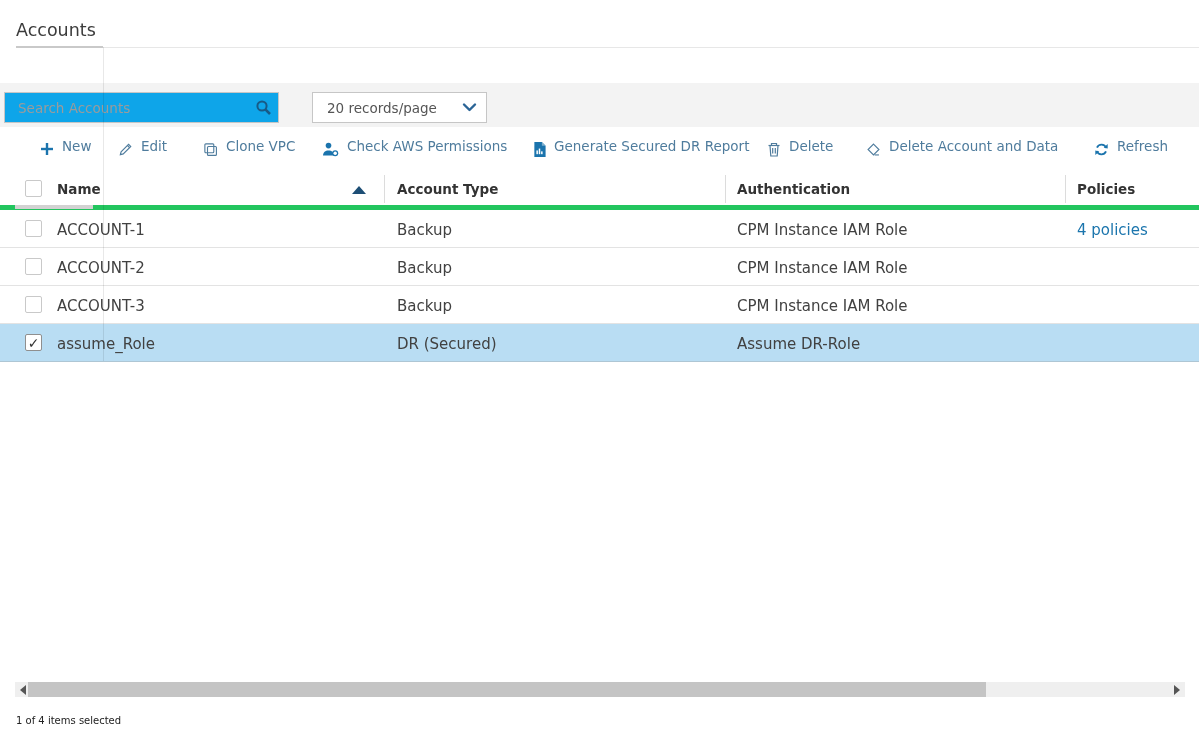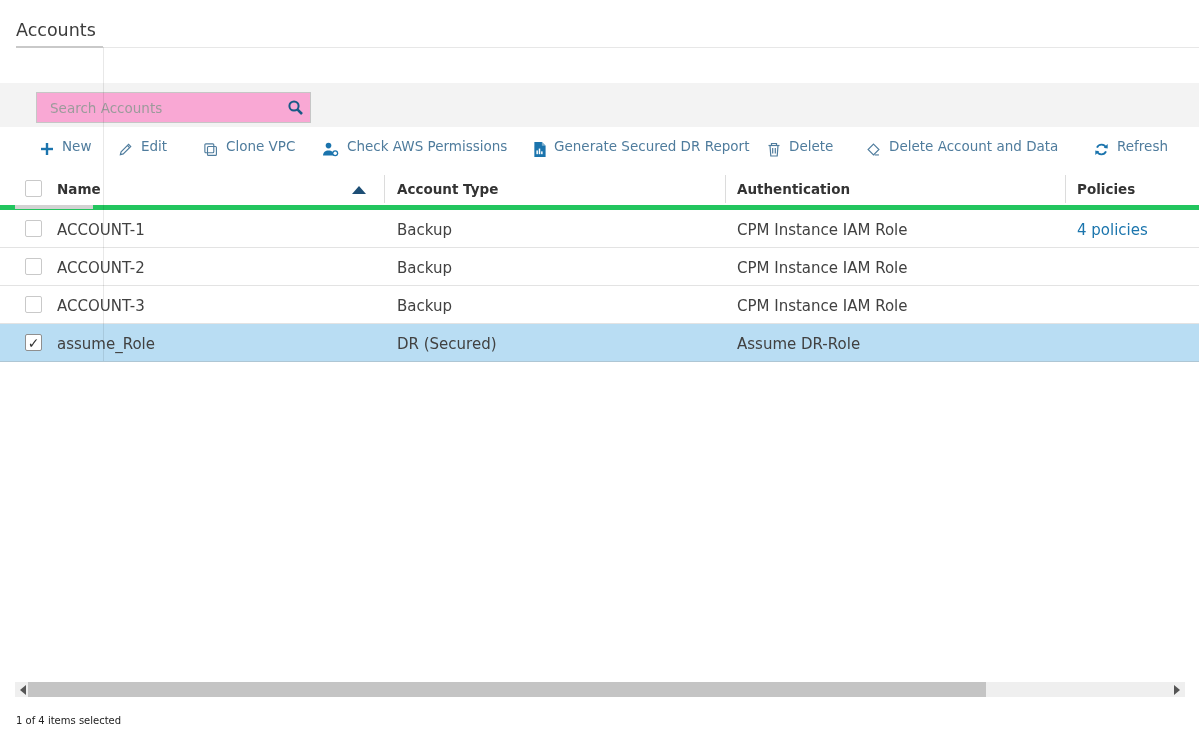--- a/index.html
+++ b/index.html
@@ -8,21 +8,21 @@
   .app { position:relative; width:1199px; height:731px; background:#fff; overflow:hidden; }
 
   
   .page-title { position:absolute; left:16px; top:20px; font-size:17.5px; color:#3c3c3c; }
   .tab-underline-active { position:absolute; left:16px; top:46px; width:87px; height:2px; background:#c9c9c9; }
   .tab-underline-rest { position:absolute; left:103px; top:47px; width:1096px; height:1px; background:#e7e7e7; }
   .panel-vline { position:absolute; left:103px; top:47px; width:1px; height:314px; background:rgba(0,0,0,0.09); z-index:30; pointer-events:none; }
 
   
   .controls-band { position:absolute; left:0; top:83px; width:1199px; height:44px; background:#f3f3f3; }
-  .search-box { position:absolute; left:36px; top:9px; width:275px; height:31px; background:#f9a8d4; border:1px solid #c6c6c6; display:flex; align-items:center; }
+  .search-box { position:absolute; left:4px; top:9px; width:275px; height:31px; background:#0ea5e9; border:1px solid #c6c6c6; display:flex; align-items:center; }
   .search-box input { flex:1; border:none; outline:none; padding:0 8px 0 13px; font-family:inherit; font-size:13.5px; color:#444; background:transparent; }
   .search-box input::placeholder { color:#9b9b9b; }
   .search-icon-wrap { width:30px; display:flex; align-items:center; justify-content:center; cursor:pointer; }
   .records-dropdown { position:absolute; left:312px; top:9px; width:175px; height:31px; background:#fff; border:1px solid #c6c6c6; display:flex; align-items:center; cursor:pointer; }
   .records-dropdown .val { flex:1; padding-left:14px; font-size:13.5px; color:#555; }
   .records-dropdown .chev { width:34px; display:flex; align-items:center; justify-content:center; }
 
   
   .toolbar { position:absolute; left:0; top:130px; width:1199px; height:38px; background:#fff; }
   .tb-item { position:absolute; top:8px; height:22px; display:inline-flex; gap:8px; cursor:pointer; color:#4f7c9d; font-size:13.5px; white-space:nowrap; }
@@ -71,20 +71,28 @@
   <div class="tab-underline-rest"></div>
   <div class="panel-vline"></div>
 
   <div class="controls-band">
     <div class="search-box">
       <input type="text" placeholder="Search Accounts" style="">
       <span class="search-icon-wrap">
         <svg width="17" height="17" viewBox="0 0 17 17" fill="none" stroke="#185a86" stroke-width="2">
           <circle cx="7" cy="7" r="4.6"></circle>
           <line x1="10.6" y1="10.6" x2="15" y2="15" stroke-width="2.6"></line>
+        </svg>
+      </span>
+    </div>
+    <div class="records-dropdown">
+      <span class="val">20 records/page</span>
+      <span class="chev">
+        <svg width="15" height="11" viewBox="0 0 15 11" fill="none" stroke="#2a6496" stroke-width="2.4" stroke-linecap="round" stroke-linejoin="round">
+          <polyline points="2,2.5 7.5,8 13,2.5"></polyline>
         </svg>
       </span>
     </div>
   </div>
 
   <div class="toolbar">
     <div class="tb-item" style="left:40px">
       <span class="ico">
         <svg width="14" height="14" viewBox="0 0 14 14" stroke="#1b74ad" stroke-width="2.4">
             <line x1="7" y1="1" x2="7" y2="13"></line>

